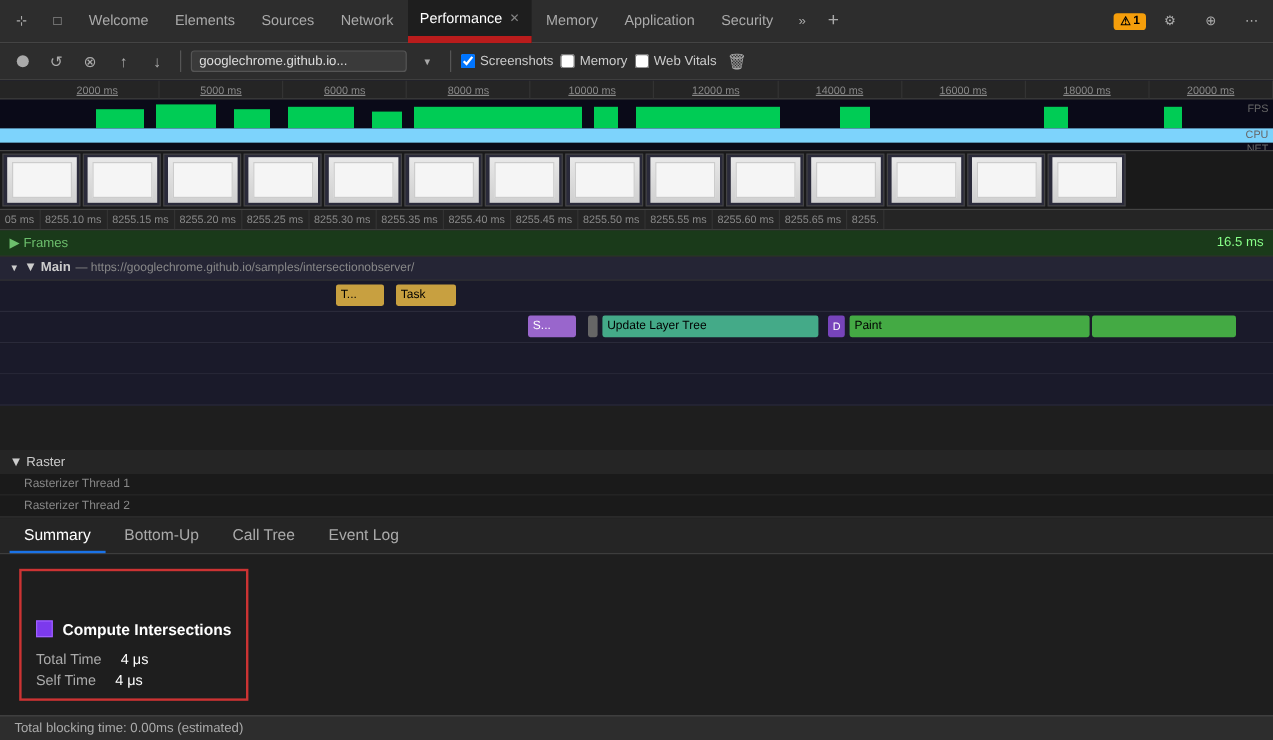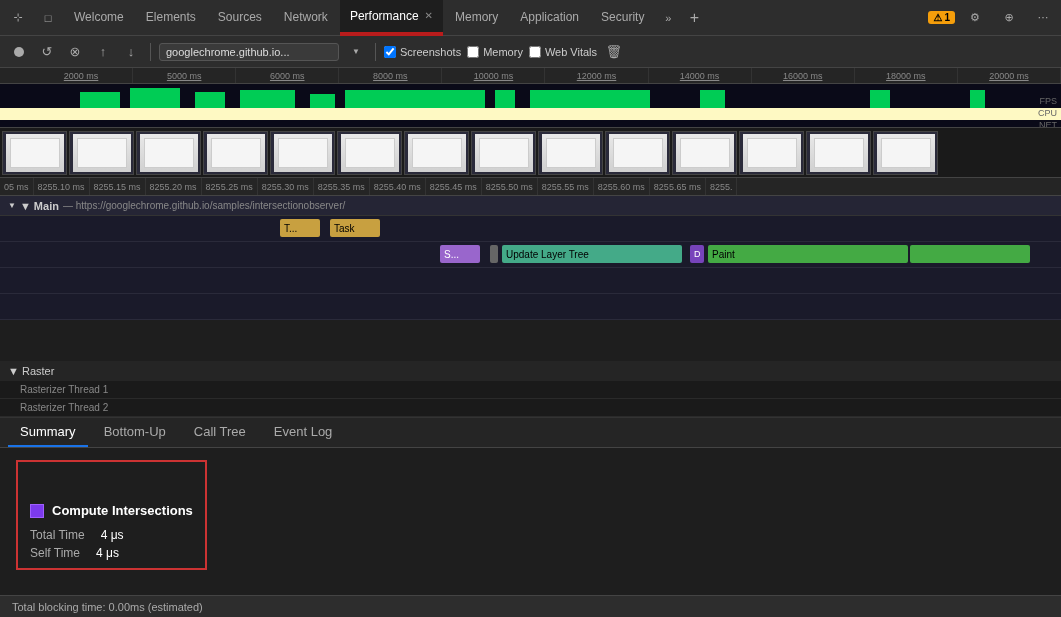--- a/index.html
+++ b/index.html
@@ -43,21 +43,21 @@
       height: 36px;
       padding: 0 10px;
       color: #aaa;
       cursor: pointer;
       font-size: 12px;
       border-bottom: 2px solid transparent;
       white-space: nowrap;
     }
     .tab.active {
       color: #fff;
-      border-bottom: 4px solid #b91c1c;
+      border-bottom: 6px solid #b91c1c;
       background: #1e1e1e;
     }
     .tab .close-x {
       margin-left: 6px;
       font-size: 10px;
       color: #888;
     }
     .tab-more {
       display: flex; align-items: center; justify-content: center;
       width: 24px; height: 24px; color: #aaa; cursor: pointer;
@@ -436,36 +436,36 @@
       <div class="time-tick">8000 ms</div>
       <div class="time-tick">10000 ms</div>
       <div class="time-tick">12000 ms</div>
       <div class="time-tick">14000 ms</div>
       <div class="time-tick">16000 ms</div>
       <div class="time-tick">18000 ms</div>
       <div class="time-tick">20000 ms</div>
     </div>
 
     <div class="fps-bar" style="height:24px; background:#0a0a18; position:relative;">
-      <span class="fps-bar-label" style="position:absolute;right:4px;top:12px;font-size:9px;color:#666;z-index:2;">FPS</span>
+      <span class="fps-bar-label" style="position:absolute;right:4px;top:2px;font-size:9px;color:#666;z-index:2;">FPS</span>
 
       <div style="position:absolute;bottom:0;left:80px;width:40px;height:16px;background:#00cc55;"></div>
       <div style="position:absolute;bottom:0;left:130px;width:50px;height:20px;background:#00cc55;"></div>
       <div style="position:absolute;bottom:0;left:195px;width:30px;height:16px;background:#00cc55;"></div>
       <div style="position:absolute;bottom:0;left:240px;width:55px;height:18px;background:#00cc55;"></div>
       <div style="position:absolute;bottom:0;left:310px;width:25px;height:14px;background:#00cc55;"></div>
       <div style="position:absolute;bottom:0;left:345px;width:140px;height:18px;background:#00cc55;"></div>
       <div style="position:absolute;bottom:0;left:495px;width:20px;height:18px;background:#00cc55;"></div>
       <div style="position:absolute;bottom:0;left:530px;width:120px;height:18px;background:#00cc55;"></div>
       <div style="position:absolute;bottom:0;left:700px;width:25px;height:18px;background:#00cc55;"></div>
       <div style="position:absolute;bottom:0;left:870px;width:20px;height:18px;background:#00cc55;"></div>
       <div style="position:absolute;bottom:0;left:970px;width:15px;height:18px;background:#00cc55;"></div>
     </div>
 
-    <div style="height:12px;background:#fef9c3;position:relative;text-align:center;">
+    <div style="height:12px;background:#7dd3fc;position:relative;text-align:center;">
       <span style="position:absolute;right:4px;top:0;font-size:9px;color:#666;z-index:2;">CPU</span>
     </div>
 
     <div style="height:8px;background:#0a0a18;position:relative;border-bottom:1px solid #333;">
       <span style="position:absolute;right:4px;top:0;font-size:9px;color:#666;z-index:2;">NET</span>
     </div>
   </div>
 
   <div class="screenshot-strip">
 
@@ -551,20 +551,24 @@
     <div class="detail-tick">8255.35 ms</div>
     <div class="detail-tick">8255.40 ms</div>
     <div class="detail-tick">8255.45 ms</div>
     <div class="detail-tick">8255.50 ms</div>
     <div class="detail-tick">8255.55 ms</div>
     <div class="detail-tick">8255.60 ms</div>
     <div class="detail-tick">8255.65 ms</div>
     <div class="detail-tick">8255.</div>
   </div>
 
+  <div class="frames-header">
+    <span>▶ Frames</span>
+    <span class="frames-time">16.5 ms</span>
+  </div>
 
   <div class="flame-chart">
 
     <div class="flame-section-header">
       <span class="triangle">▼</span>
       <span style="font-weight:bold;">▼ Main</span>
       <span class="section-url">— https://googlechrome.github.io/samples/intersectionobserver/</span>
     </div>
 
     <div class="flame-track" style="height:26px;">

